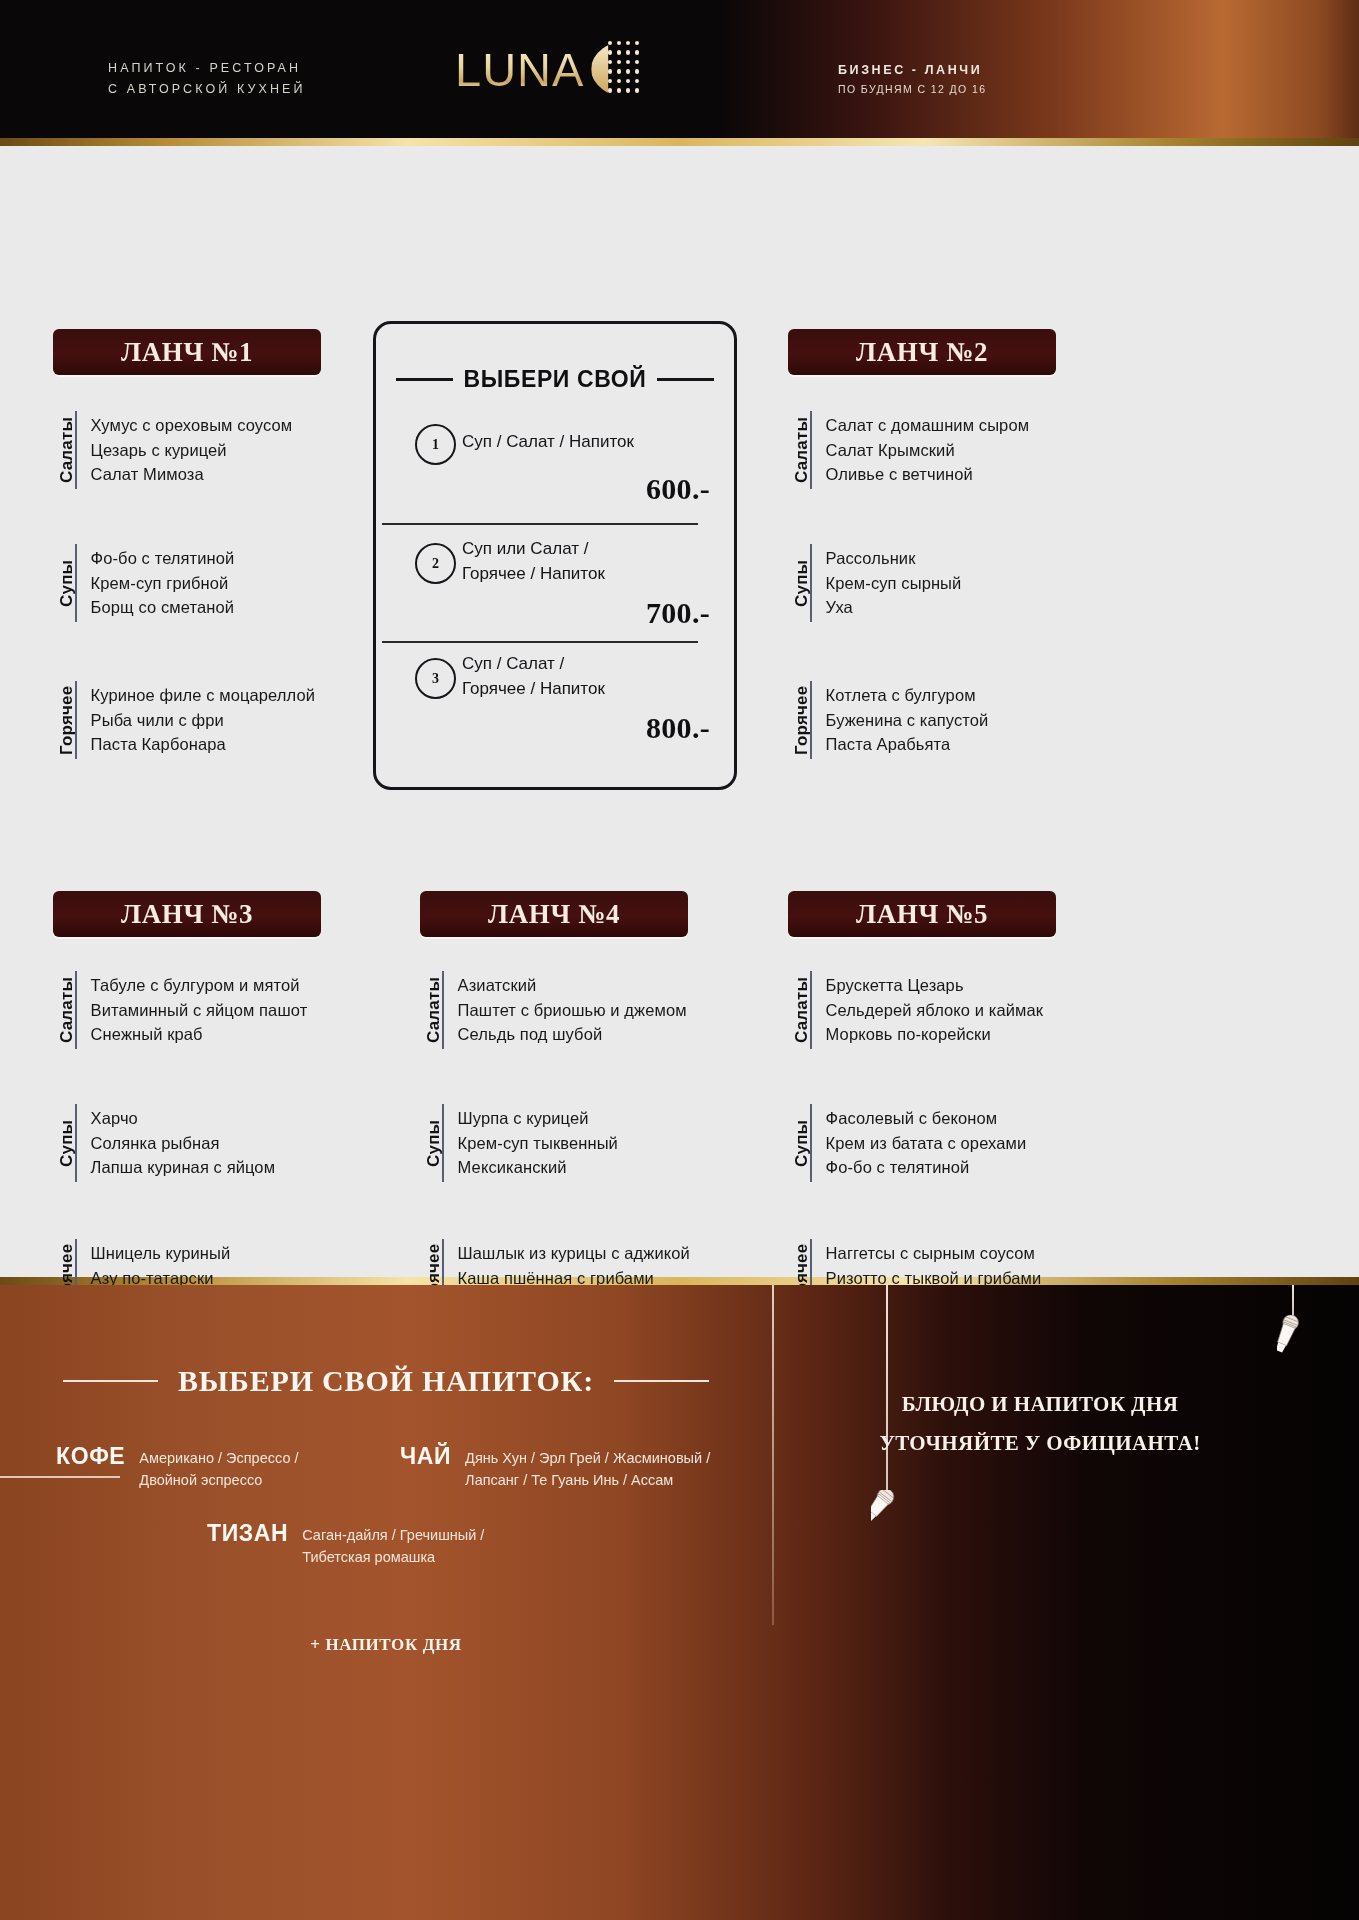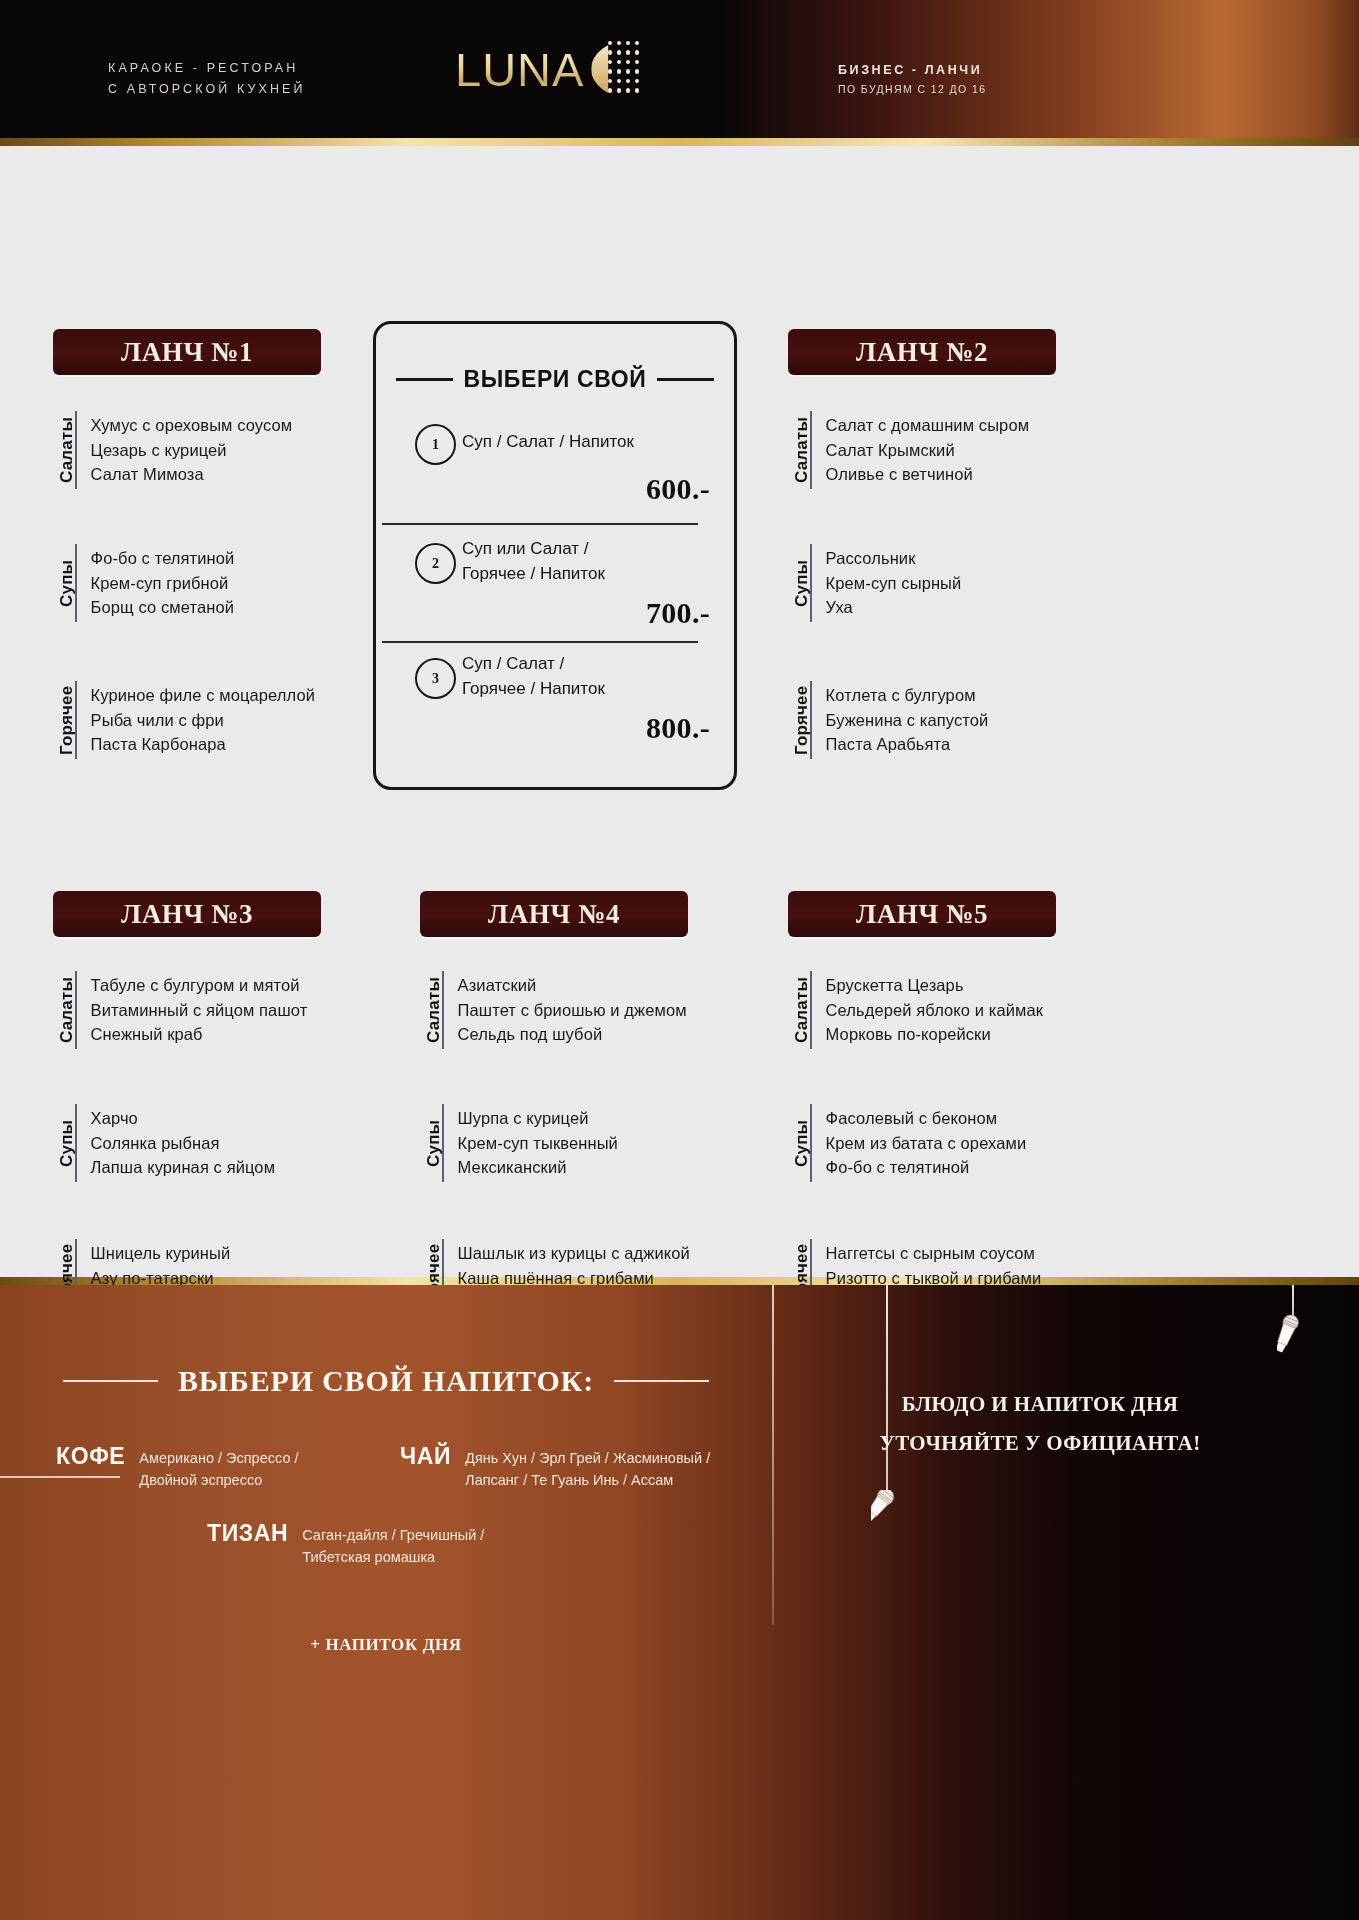--- a/index.html
+++ b/index.html
@@ -354,21 +354,21 @@
     width: 1.6px;
     background: linear-gradient(180deg, rgba(248,238,228,0.95), rgba(248,238,228,0.8));
   }
 </style>
 </head>
 <body>
 
 <div class="page">
 
   <div class="header">
-    <div class="header-left"><span>КАРАОКЕ - РЕСТОРАН</span><br><span>С АВТОРСКОЙ КУХНЕЙ</span></div>
+    <div class="header-left"><span>НАПИТОК - РЕСТОРАН</span><br><span>С АВТОРСКОЙ КУХНЕЙ</span></div>
 
     <div class="logo-wrap">
       <div class="logo-text">LUNA</div>
       <div class="moon-mark">
         <div class="moon-crescent"></div>
         <div class="moon-dots">
           <i></i>
             <i></i>
             <i></i>
             <i></i>

